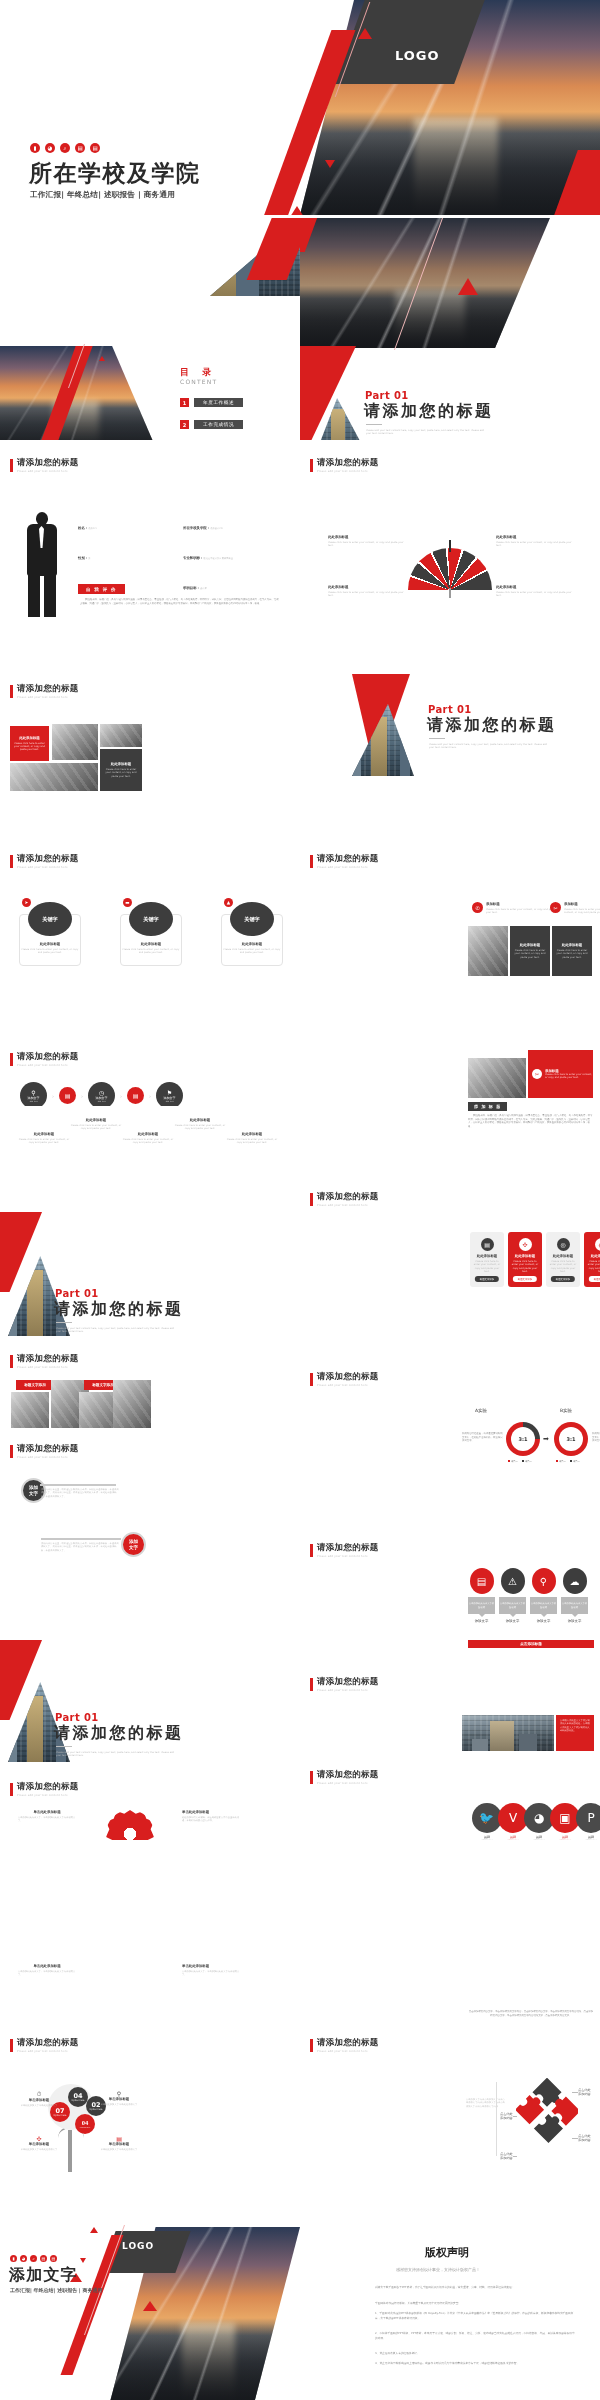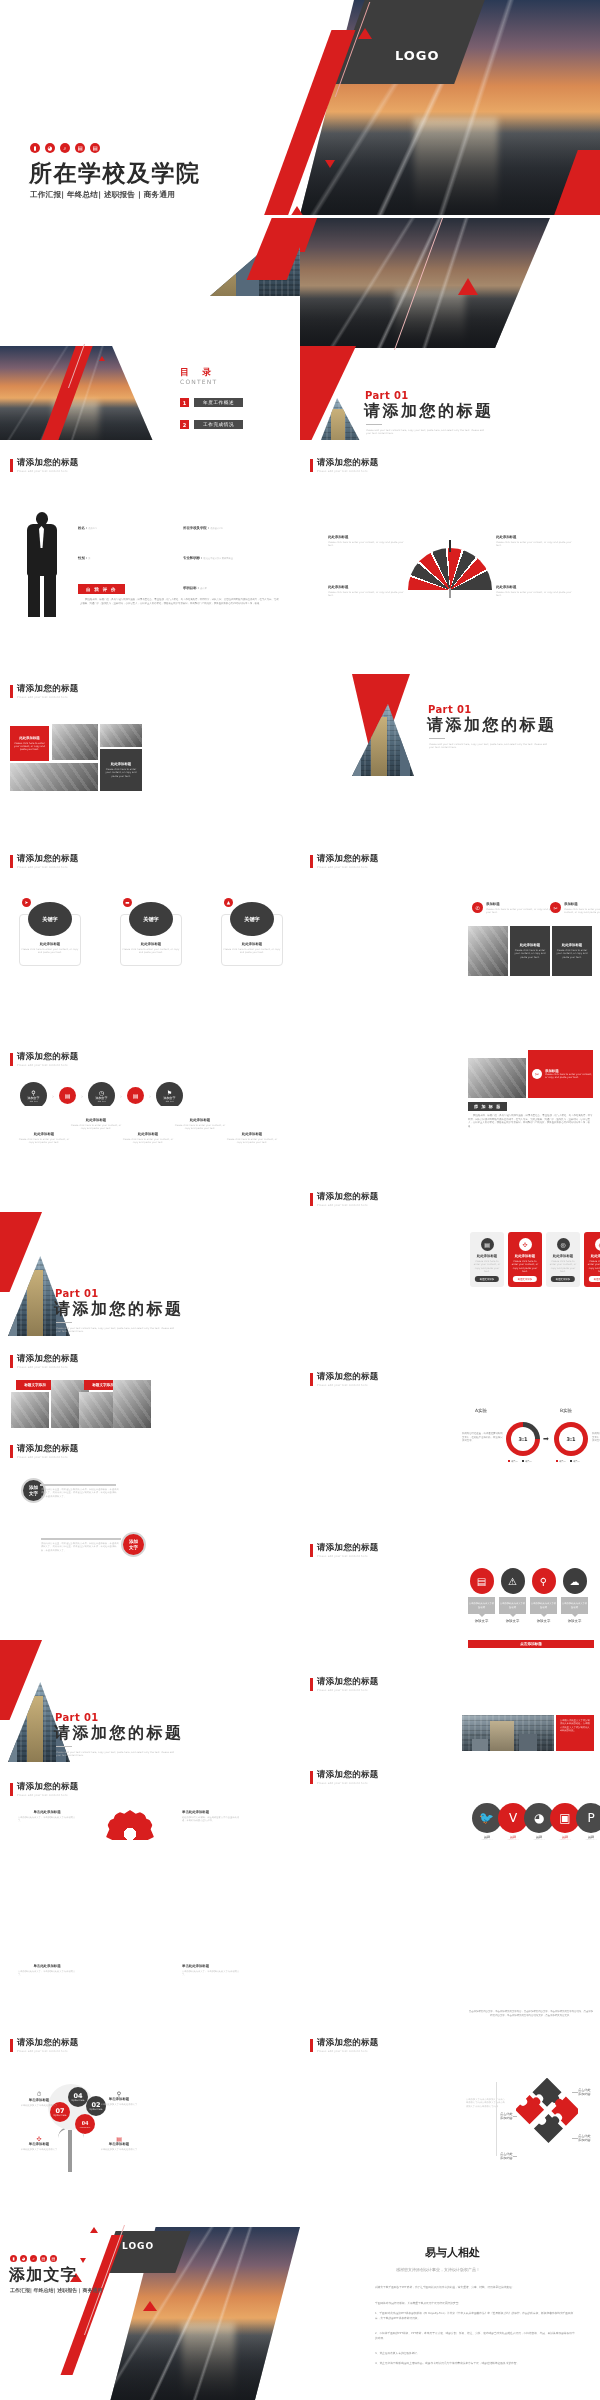--- a/index.html
+++ b/index.html
@@ -846,21 +846,21 @@
     <div class="ic" style="width:7px;height:7px;font-size:4px;">◕</div>
     <div class="ic" style="width:7px;height:7px;font-size:4px;">⌕</div>
     <div class="ic" style="width:7px;height:7px;font-size:4px;">▤</div>
     <div class="ic" style="width:7px;height:7px;font-size:4px;">▤</div>
   </div>
   <div class="thx-h1" style="left:9px;top:60px;">添加文字</div>
   <div style="position:absolute;left:10px;top:82px;font-size:5px;font-weight:bold;color:#555;">工作汇报| 年终总结| 述职报告 | 商务通用</div>
 </div>
 
 <div class="slide" style="left:300px;top:2205px;width:300px;height:195px;">
-  <div class="cr-h1" style="left:125px;top:40px;">易与人相处</div>
+  <div class="cr-h1" style="left:125px;top:40px;">版权声明</div>
   <div class="cr-sub" style="left:96px;top:62px;">感谢您支持原创设计事业，支持设计版权产品！</div>
   <div class="cr-p" style="left:75px;top:80px;width:200px;">感谢您下载千图网旗下PPT素材，为了让千图网以及原创作者的利益，请您重读、分享、转载、使用将承担法律责任:</div>
   <div class="cr-p" style="left:75px;top:96px;width:200px;">千图网将对作品行使版权，并需尊重下载及使用十使用行使履行的安全:</div>
   <div class="cr-p" style="left:75px;top:106px;width:200px;">1、千图网对此作品的PPT模板是免版权（即 Royalty-free）并特定《中华人民共和国著作法》和《世界版权公约》的保护，作品的所有权、版权和著作权均为千图网所有，您下载的是PPT模板素材使用权。</div>
   <div class="cr-p" style="left:75px;top:126px;width:200px;">2、不得将千图网的PPT模板、PPT素材，本身用于再分发、或是分割、拆散、转让、分拆、发布或是当作为礼品赠送人使用，不得转授权、出品、取以其余仅是其份仅中的对例。</div>
   <div class="cr-p" style="left:75px;top:146px;width:200px;">3、禁止任何盗版人有的经服务标记。</div>
   <div class="cr-p" style="left:75px;top:156px;width:200px;">4、禁止用户将下载版或品网上传销作品，或是作者可以用几方中输付费成法本方有下使，或是过转帐单还服务未进作智。</div>
 </div>
 
 </body></html>

